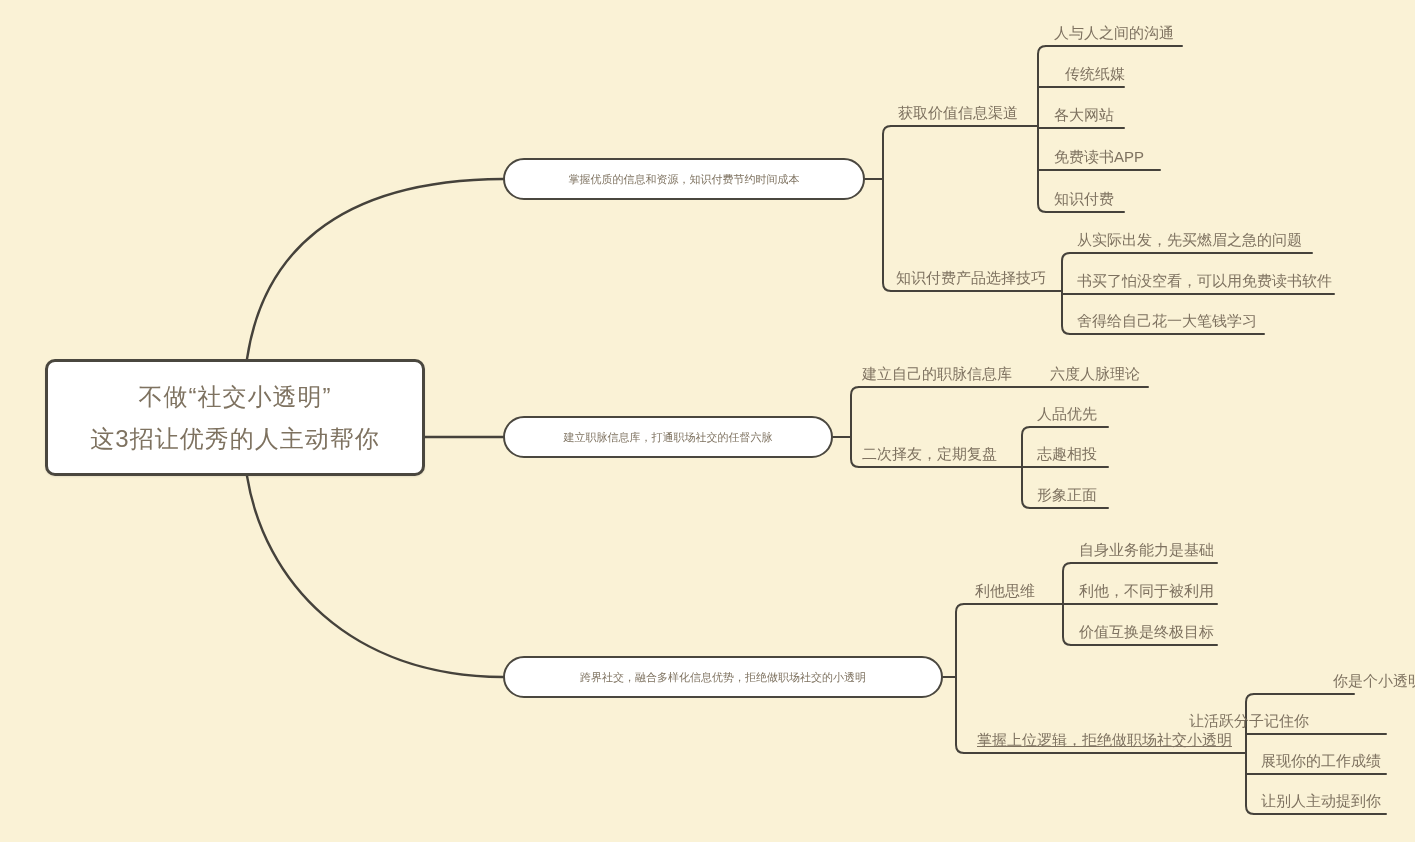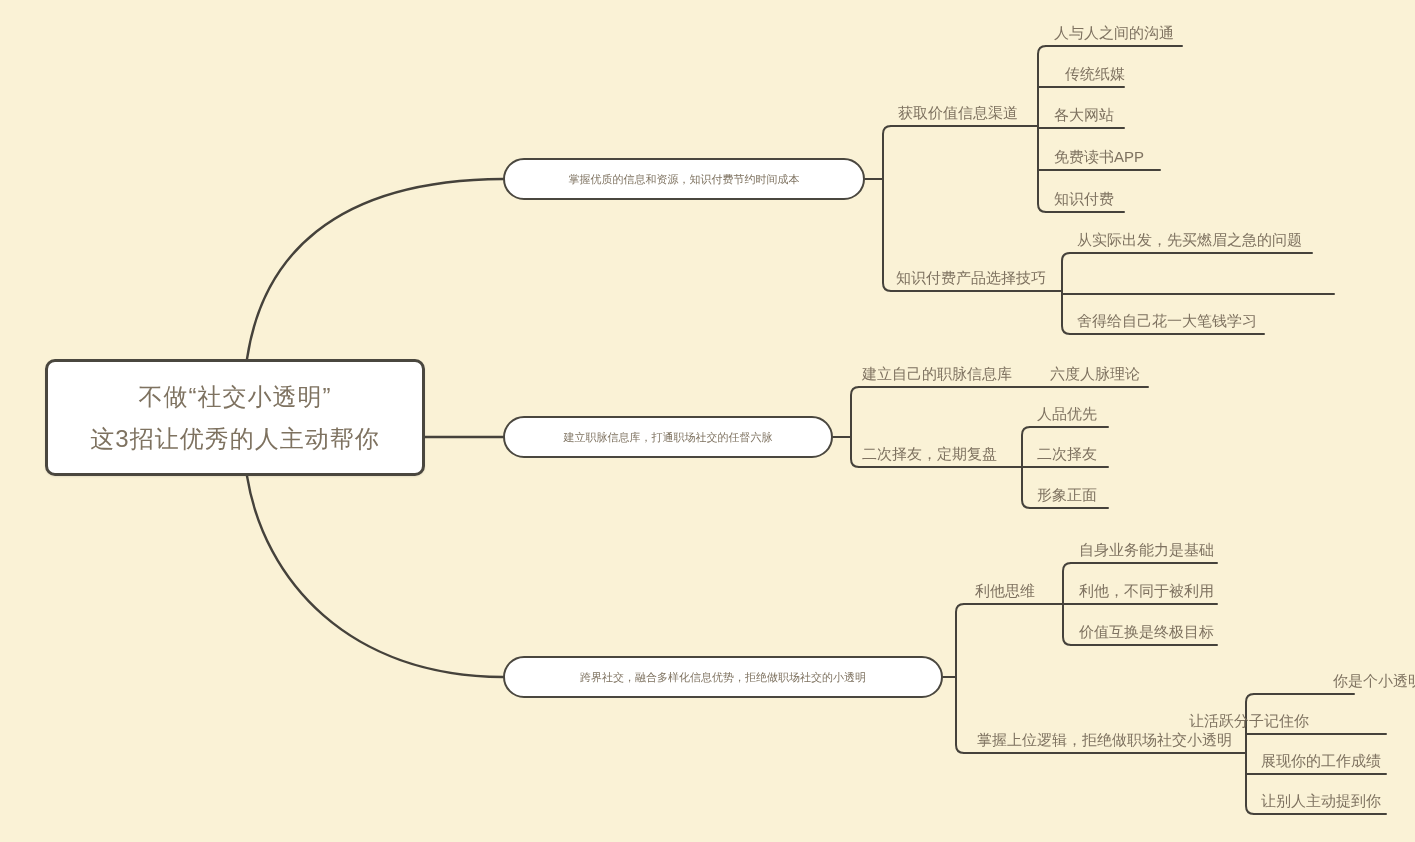--- a/index.html
+++ b/index.html
@@ -100,34 +100,35 @@
 
   <div class="label" style="left:898px;top:103px;">获取价值信息渠道</div>
   <div class="label" style="left:1054px;top:23px;">人与人之间的沟通</div>
   <div class="label" style="left:1054px;top:64px;margin-left:11px;">传统纸媒</div>
   <div class="label" style="left:1054px;top:105px;">各大网站</div>
   <div class="label" style="left:1054px;top:147px;">免费读书APP</div>
   <div class="label" style="left:1054px;top:189px;">知识付费</div>
 
   <div class="label" style="left:896px;top:268px;">知识付费产品选择技巧</div>
   <div class="label" style="left:1077px;top:230px;">从实际出发，先买燃眉之急的问题</div>
+  <div class="label" style="left:1077px;top:271px;">书买了怕没空看，可以用免费读书软件</div>
   <div class="label" style="left:1077px;top:311px;">舍得给自己花一大笔钱学习</div>
 
   <div class="label" style="left:862px;top:364px;">建立自己的职脉信息库</div>
   <div class="label" style="left:1050px;top:364px;">六度人脉理论</div>
 
   <div class="label" style="left:862px;top:444px;">二次择友，定期复盘</div>
   <div class="label" style="left:1037px;top:404px;">人品优先</div>
-  <div class="label" style="left:1037px;top:444px;">二次择友</div>
+  <div class="label" style="left:1037px;top:444px;">志趣相投</div>
   <div class="label" style="left:1037px;top:485px;">形象正面</div>
 
   <div class="label" style="left:975px;top:581px;">利他思维</div>
   <div class="label" style="left:1079px;top:540px;">自身业务能力是基础</div>
   <div class="label" style="left:1079px;top:581px;">利他，不同于被利用</div>
   <div class="label" style="left:1079px;top:622px;">价值互换是终极目标</div>
 
-  <div class="label" style="left:977px;top:730px;">掌握上位逻辑，拒绝做职场社交小透明</div>
+  <div class="label" style="left:977px;top:730px;text-decoration:underline;">掌握上位逻辑，拒绝做职场社交小透明</div>
   <div class="label" style="left:1333px;top:671px;text-align:center;">你是个小透明</div>
   <div class="label" style="left:1189px;top:711px;">让活跃分子记住你</div>
   <div class="label" style="left:1261px;top:751px;">展现你的工作成绩</div>
   <div class="label" style="left:1261px;top:791px;">让别人主动提到你</div>
 
 </div>
 
 </body></html>

